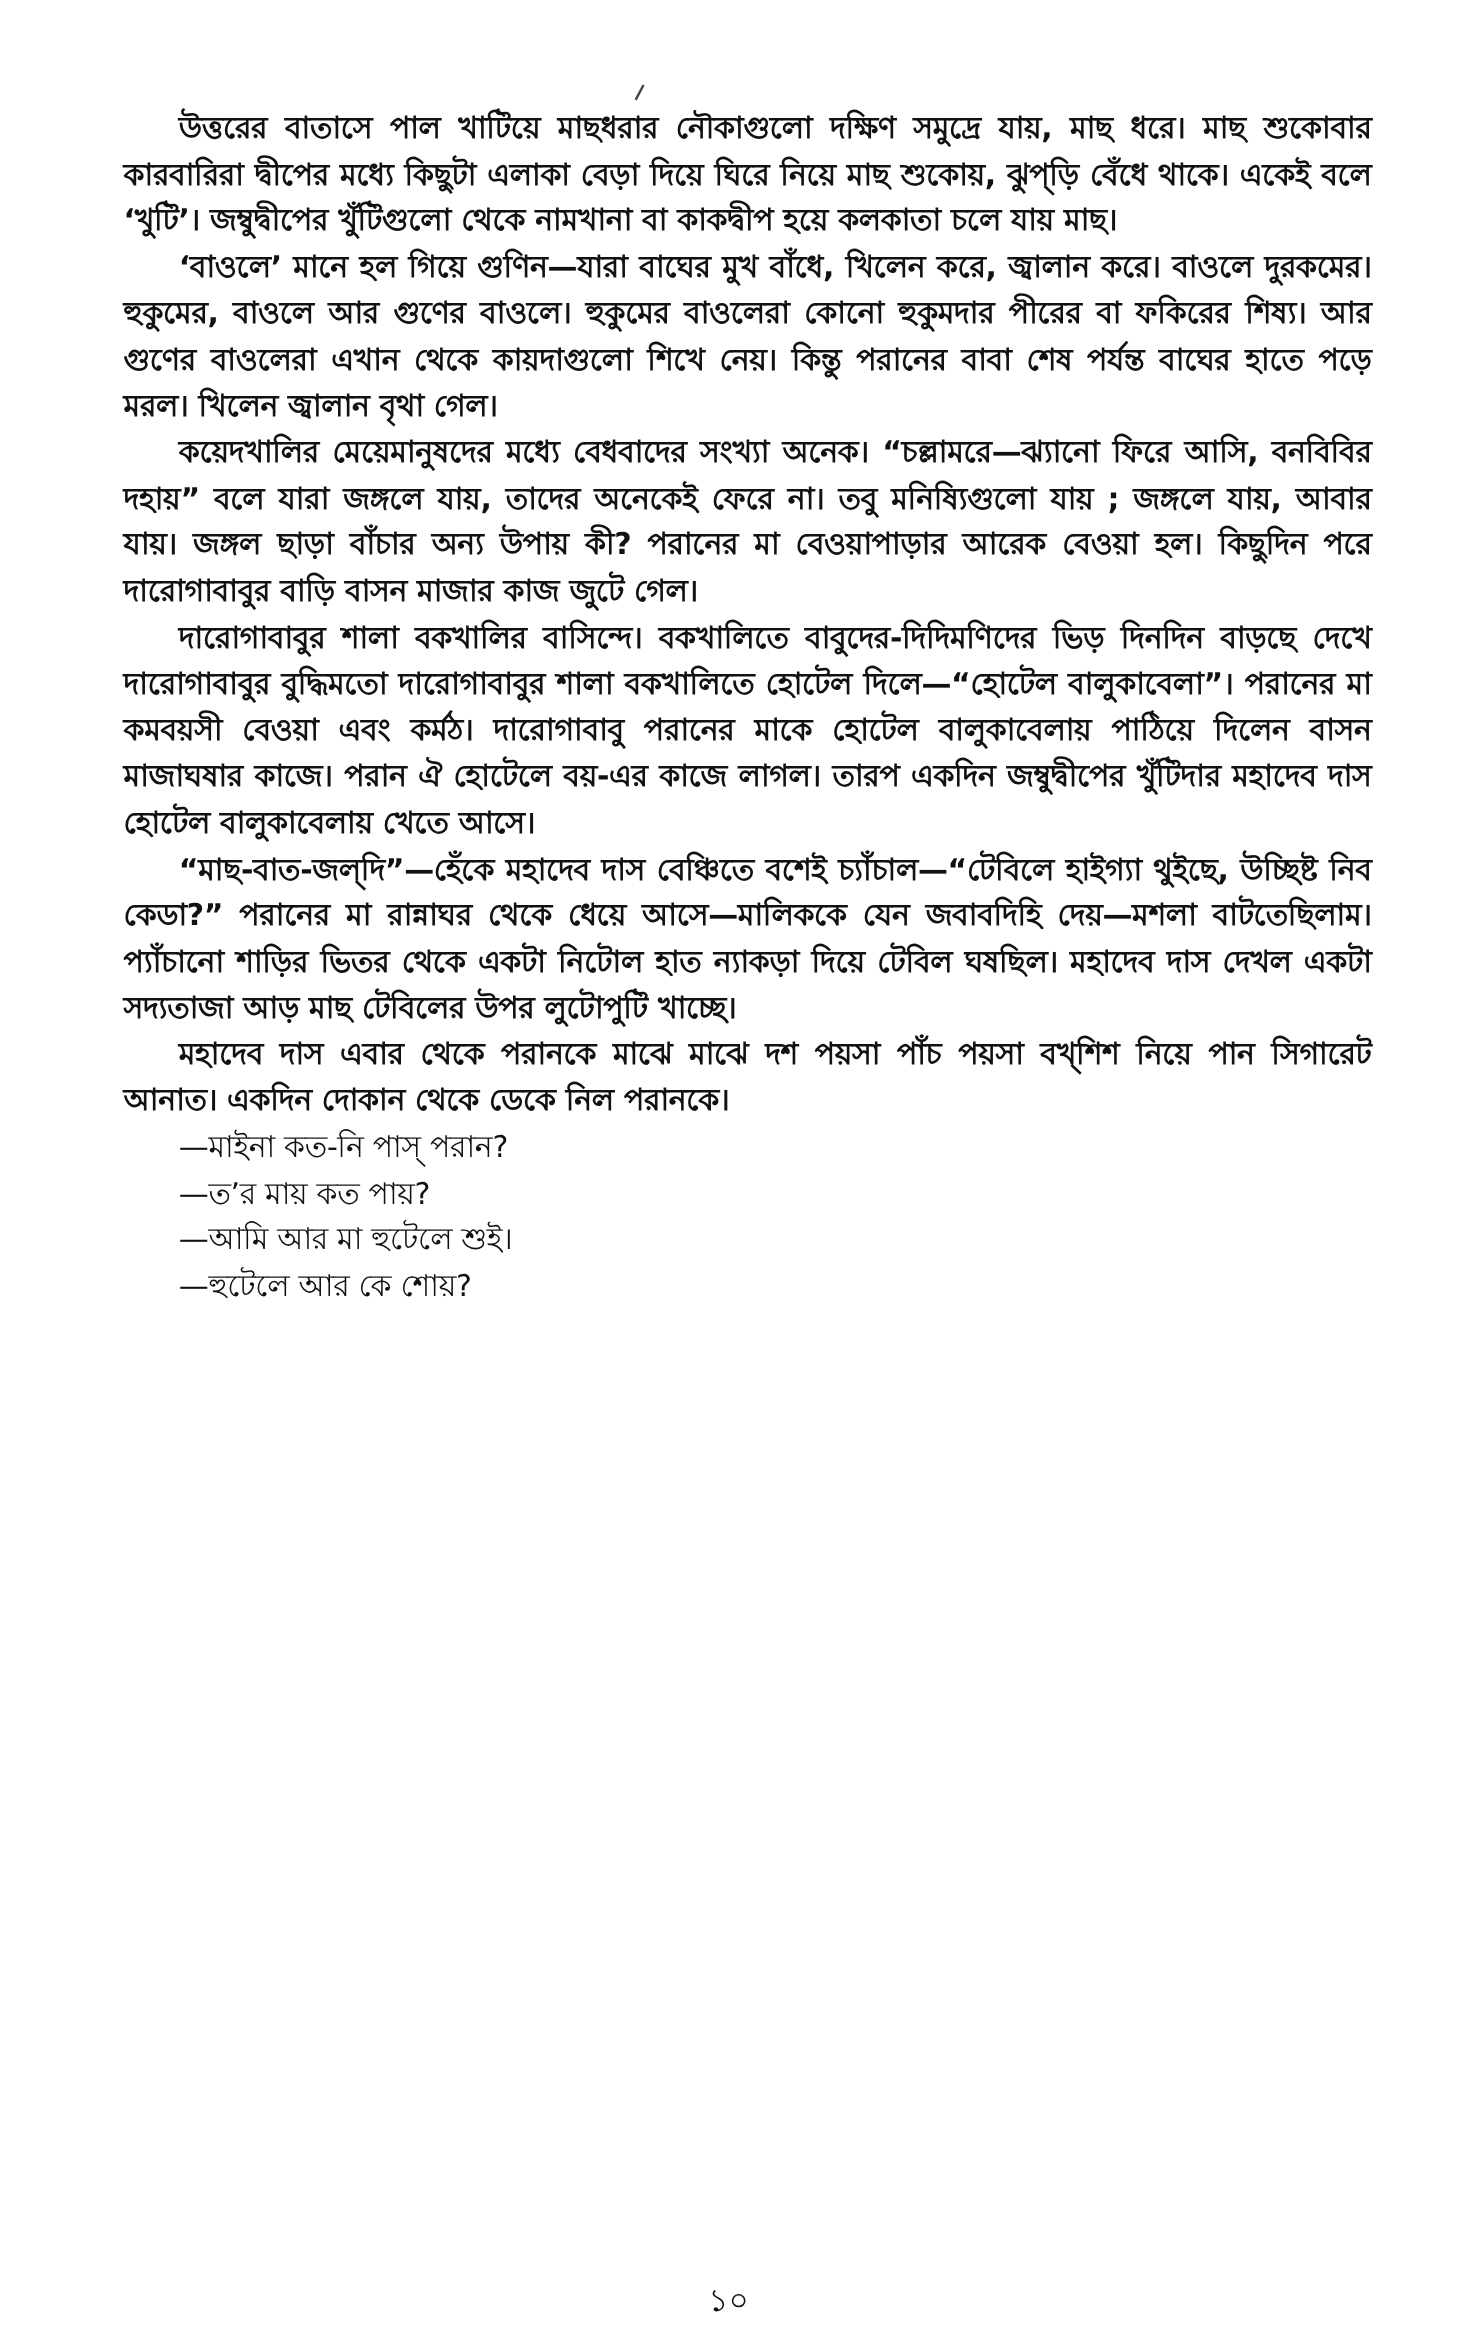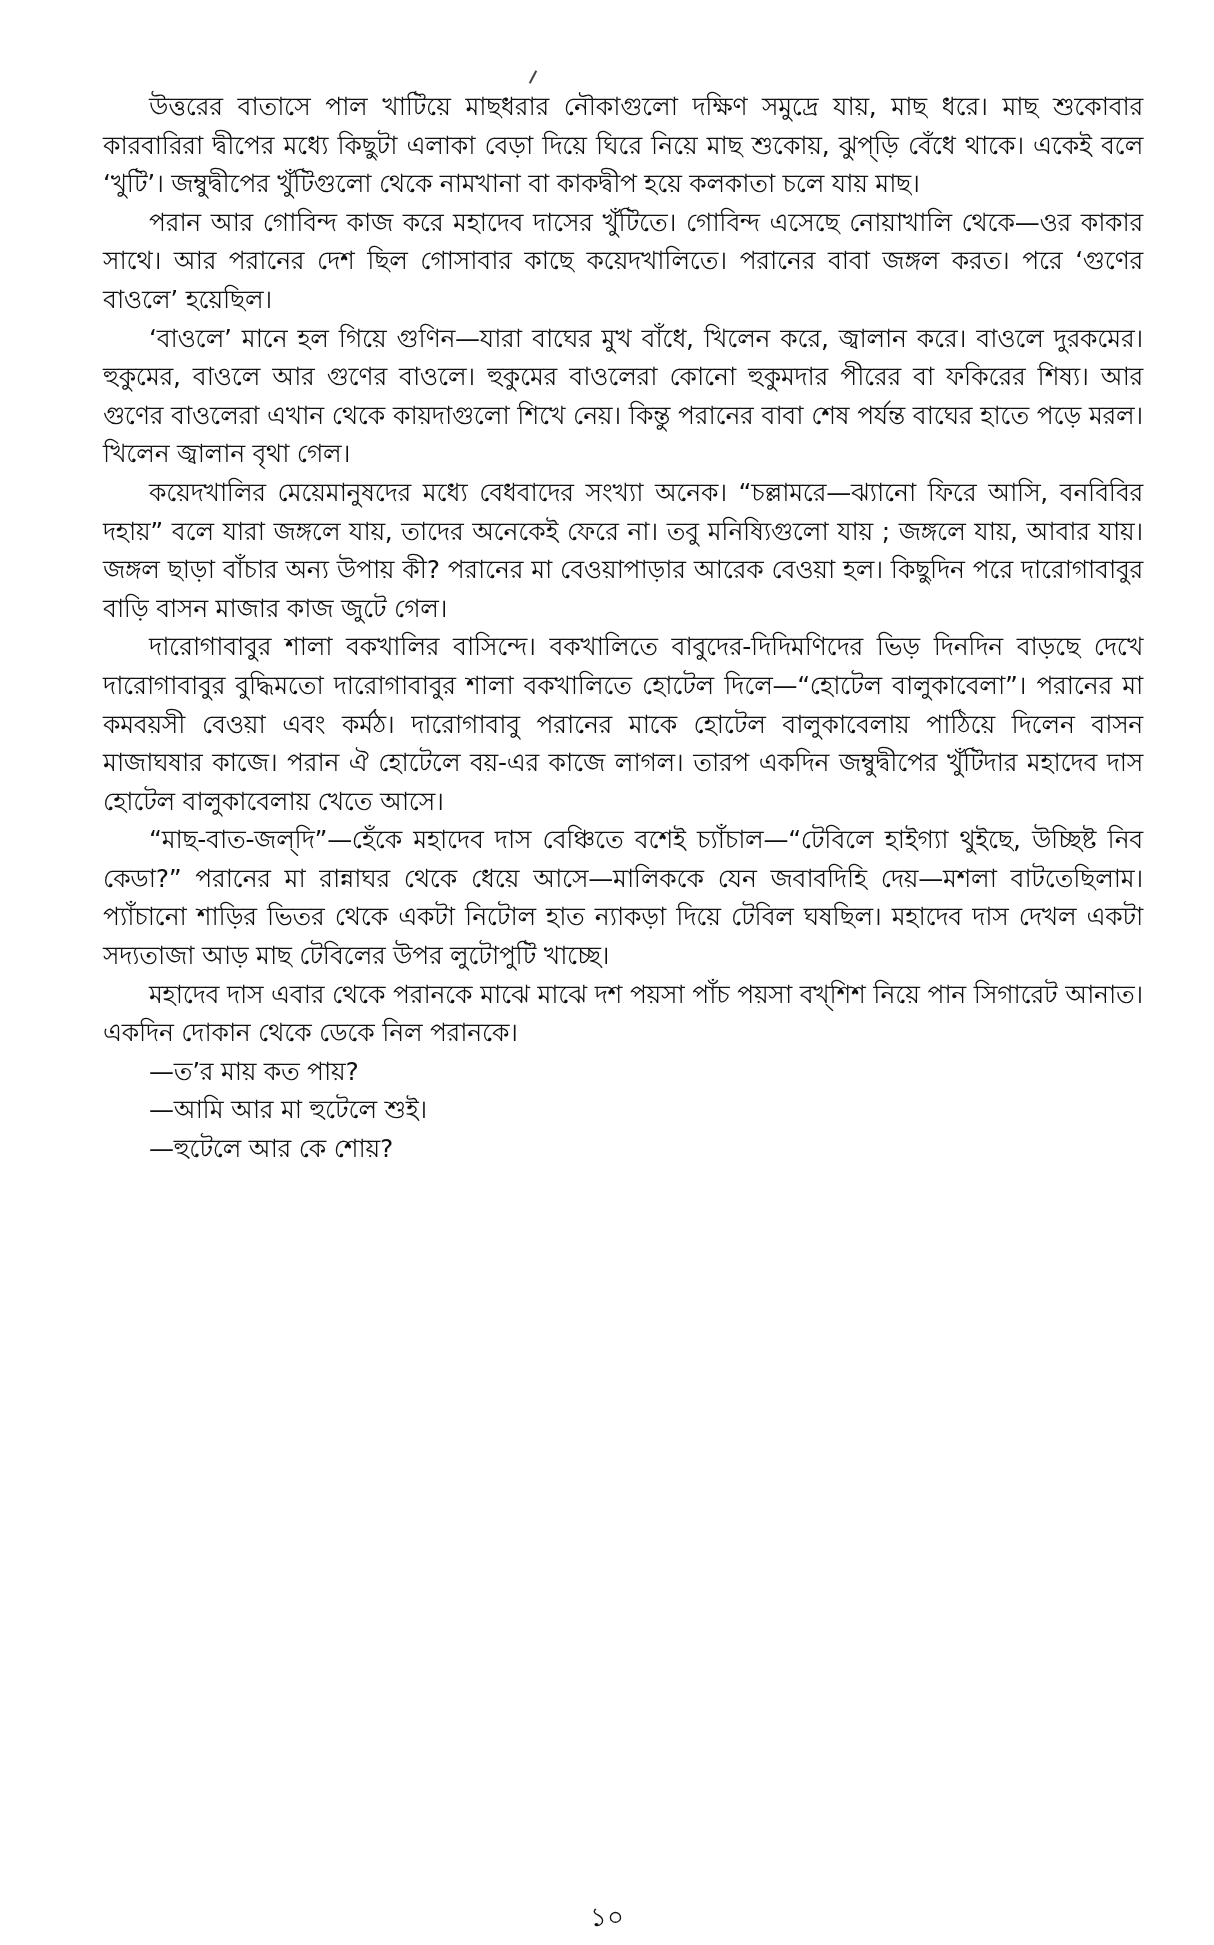--- a/index.html
+++ b/index.html
@@ -24,20 +24,21 @@
     .para {
       margin: 0;
       font-size: 25px;
       line-height: 38.6px;
       text-align: justify;
       text-indent: 46px;
       letter-spacing: -0.3px;
     }
     .para.last-left {
       text-align-last: left;
+      font-weight: bold;
     }
     .dialogue {
       margin: 0;
       font-size: 25px;
       line-height: 38.6px;
       text-align: justify;
       text-indent: 46px;
       letter-spacing: -0.3px;
     }
     .stray-mark {
@@ -59,25 +60,25 @@
       color: #111;
     }
   </style>
 </head>
 <body>
 
 <div class="stray-mark"></div>
 
 <div class="page">
   <p class="para last-left">উত্তরের বাতাসে পাল খাটিয়ে মাছধরার নৌকাগুলো দক্ষিণ সমুদ্রে যায়, মাছ ধরে। মাছ শুকোবার কারবারিরা দ্বীপের মধ্যে কিছুটা এলাকা বেড়া দিয়ে ঘিরে নিয়ে মাছ শুকোয়, ঝুপ্‌ড়ি বেঁধে থাকে। একেই বলে ‘খুটি’। জম্বুদ্বীপের খুঁটিগুলো থেকে নামখানা বা কাকদ্বীপ হয়ে কলকাতা চলে যায় মাছ।</p>
-  <p class="para last-left">পরান আর গোবিন্দ কাজ করে মহাদেব দাসের খুঁটিতে। গোবিন্দ এসেছে নোয়াখালি থেকে—ওর কাকার সাথে। আর পরানের দেশ ছিল গোসাবার কাছে কয়েদখালিতে। পরানের বাবা জঙ্গল করত। পরে ‘গুণের বাওলে’ হয়েছিল।</p>
   <p class="para last-left">‘বাওলে’ মানে হল গিয়ে গুণিন—যারা বাঘের মুখ বাঁধে, খিলেন করে, জ্বালান করে। বাওলে দুরকমের। হুকুমের, বাওলে আর গুণের বাওলে। হুকুমের বাওলেরা কোনো হুকুমদার পীরের বা ফকিরের শিষ্য। আর গুণের বাওলেরা এখান থেকে কায়দাগুলো শিখে নেয়। কিন্তু পরানের বাবা শেষ পর্যন্ত বাঘের হাতে পড়ে মরল। খিলেন জ্বালান বৃথা গেল।</p>
   <p class="para last-left">কয়েদখালির মেয়েমানুষদের মধ্যে বেধবাদের সংখ্যা অনেক। “চল্লামরে—ঝ্যানো ফিরে আসি, বনবিবির দহায়” বলে যারা জঙ্গলে যায়, তাদের অনেকেই ফেরে না। তবু মনিষ্যিগুলো যায় ; জঙ্গলে যায়, আবার যায়। জঙ্গল ছাড়া বাঁচার অন্য উপায় কী? পরানের মা বেওয়াপাড়ার আরেক বেওয়া হল। কিছুদিন পরে দারোগাবাবুর বাড়ি বাসন মাজার কাজ জুটে গেল।</p>
   <p class="para last-left">দারোগাবাবুর শালা বকখালির বাসিন্দে। বকখালিতে বাবুদের-দিদিমণিদের ভিড় দিনদিন বাড়ছে দেখে দারোগাবাবুর বুদ্ধিমতো দারোগাবাবুর শালা বকখালিতে হোটেল দিলে—“হোটেল বালুকাবেলা”। পরানের মা কমবয়সী বেওয়া এবং কর্মঠ। দারোগাবাবু পরানের মাকে হোটেল বালুকাবেলায় পাঠিয়ে দিলেন বাসন মাজাঘষার কাজে। পরান ঐ হোটেলে বয়-এর কাজে লাগল। তারপ একদিন জম্বুদ্বীপের খুঁটিদার মহাদেব দাস হোটেল বালুকাবেলায় খেতে আসে।</p>
   <p class="para last-left">“মাছ-বাত-জল্‌দি”—হেঁকে মহাদেব দাস বেঞ্চিতে বশেই চ্যাঁচাল—“টেবিলে হাইগ্যা থুইছে, উচ্ছিষ্ট নিব কেডা?” পরানের মা রান্নাঘর থেকে ধেয়ে আসে—মালিককে যেন জবাবদিহি দেয়—মশলা বাটতেছিলাম। প্যাঁচানো শাড়ির ভিতর থেকে একটা নিটোল হাত ন্যাকড়া দিয়ে টেবিল ঘষছিল। মহাদেব দাস দেখল একটা সদ্যতাজা আড় মাছ টেবিলের উপর লুটোপুটি খাচ্ছে।</p>
   <p class="para last-left">মহাদেব দাস এবার থেকে পরানকে মাঝে মাঝে দশ পয়সা পাঁচ পয়সা বখ্‌শিশ নিয়ে পান সিগারেট আনাত। একদিন দোকান থেকে ডেকে নিল পরানকে।</p>
 
+  <p class="dialogue">—মাইনা কত-নি পাস্‌ পরান?</p>
   <p class="dialogue">—ত’র মায় কত পায়?</p>
   <p class="dialogue">—আমি আর মা হুটেলে শুই।</p>
   <p class="dialogue">—হুটেলে আর কে শোয়?</p>
 </div>
 
 <div class="page-number">১০</div>
 
 </body></html>

